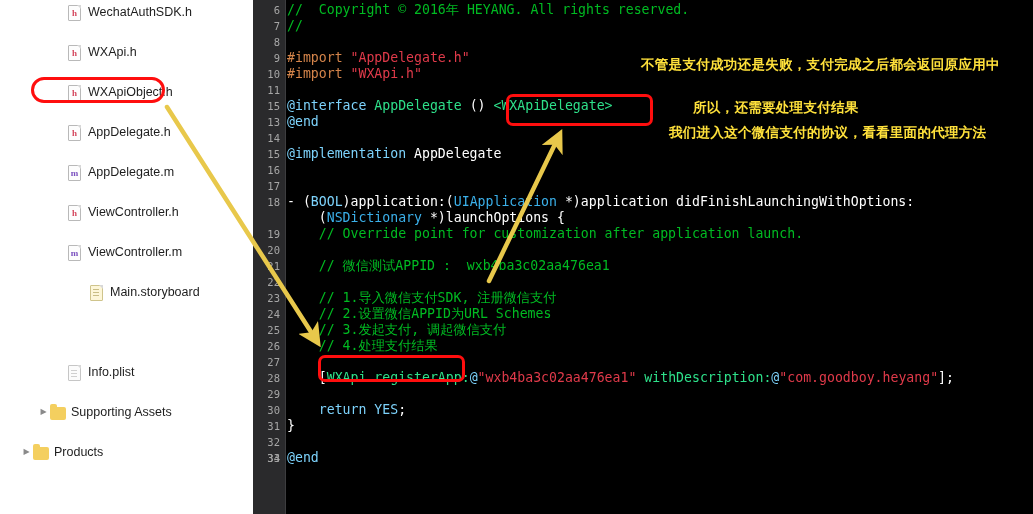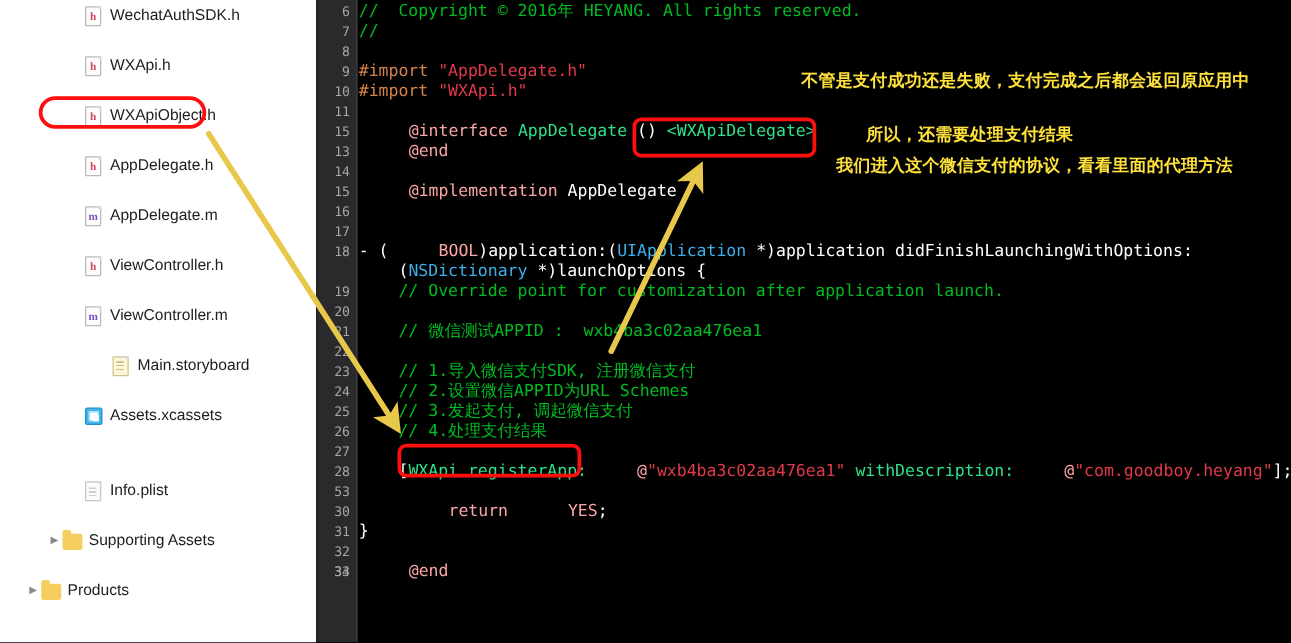--- a/index.html
+++ b/index.html
@@ -188,21 +188,21 @@
     color: #ffffff;
   }
   .cl {
     position: absolute;
     left: 0;
     white-space: pre;
   }
   .cmt  { color: #00bb22; }
   .pre  { color: #d4844a; }
   .str  { color: #e03a4a; }
-  .kw   { color: #fca5a5; margin-left: 40px; }
+  .kw   { color: #7dd3fc; }
   .type { color: #3bb0ea; }
   .cls  { color: #2ee08a; }
   .plain{ color: #ffffff; }
   .meth { color: #2ee08a; }
 
   
   .ann-note {
     position: absolute;
     color: #ffe13b;
     font-weight: bold;
@@ -293,27 +293,20 @@
             </span>
           </span>
           <span class="lbl">ViewController.m</span>
         </div>
         <div class="tree-row" style="padding-left: 76px; top: 142px;">
           <span class="disc empty">▶</span>
           <span class="ficon">
             <span class="doc sb"></span>
           </span>
           <span class="lbl">Main.storyboard</span>
-        </div>
-        <div class="tree-row" style="padding-left: 54px; top: 162px;">
-          <span class="disc empty">▶</span>
-          <span class="ficon">
-            <span class="xcassets"></span>
-          </span>
-          <span class="lbl">Assets.xcassets</span>
         </div>
         <div class="tree-row" style="padding-left: 54px; top: 202px;">
           <span class="disc empty">▶</span>
           <span class="ficon">
             <span class="doc plist"></span>
           </span>
           <span class="lbl">Info.plist</span>
         </div>
         <div class="tree-row" style="padding-left: 37px; top: 222px;">
           <span class="disc">▶</span>
@@ -351,21 +344,21 @@
         <div class="lnum" style="top: 226px;">19</div>
         <div class="lnum" style="top: 242px;">20</div>
         <div class="lnum" style="top: 258px;">21</div>
         <div class="lnum" style="top: 274px;">22</div>
         <div class="lnum" style="top: 290px;">23</div>
         <div class="lnum" style="top: 306px;">24</div>
         <div class="lnum" style="top: 322px;">25</div>
         <div class="lnum" style="top: 338px;">26</div>
         <div class="lnum" style="top: 354px;">27</div>
         <div class="lnum" style="top: 370px;">28</div>
-        <div class="lnum" style="top: 386px;">53</div>
+        <div class="lnum" style="top: 386px;">29</div>
         <div class="lnum" style="top: 402px;">30</div>
         <div class="lnum" style="top: 418px;">31</div>
         <div class="lnum" style="top: 434px;">32</div>
         <div class="lnum" style="top: 450px;">33</div>
         <div class="lnum" style="top: 450px;">34</div>
       </div>
     <div id="code"><div class="cl" style="top: 2px;"><span class="cmt">//  Copyright © 2016年 HEYANG. All rights reserved.</span></div><div class="cl" style="top: 18px;"><span class="cmt">//</span></div><div class="cl" style="top: 34px;">&nbsp;</div><div class="cl" style="top: 50px;"><span class="pre">#import </span><span class="str">"AppDelegate.h"</span></div><div class="cl" style="top: 66px;"><span class="pre">#import </span><span class="str">"WXApi.h"</span></div><div class="cl" style="top: 82px;">&nbsp;</div><div class="cl" style="top: 98px;"><span class="kw">@interface </span><span class="cls">AppDelegate </span><span class="plain">() </span><span class="cls">&lt;WXApiDelegate&gt;</span></div><div class="cl" style="top: 114px;"><span class="kw">@end</span></div><div class="cl" style="top: 130px;">&nbsp;</div><div class="cl" style="top: 146px;"><span class="kw">@implementation </span><span class="plain">AppDelegate</span></div><div class="cl" style="top: 162px;">&nbsp;</div><div class="cl" style="top: 178px;">&nbsp;</div><div class="cl" style="top: 194px;"><span class="plain">- (</span><span class="kw">BOOL</span><span class="plain">)application:(</span><span class="type">UIApplication</span><span class="plain"> *)application didFinishLaunchingWithOptions:</span></div><div class="cl" style="top: 210px;"><span class="plain">    (</span><span class="type">NSDictionary</span><span class="plain"> *)launchOptions {</span></div><div class="cl" style="top: 226px;"><span class="cmt">    // Override point for customization after application launch.</span></div><div class="cl" style="top: 242px;">&nbsp;</div><div class="cl" style="top: 258px;"><span class="cmt">    // 微信测试APPID :  wxb4ba3c02aa476ea1</span></div><div class="cl" style="top: 274px;">&nbsp;</div><div class="cl" style="top: 290px;"><span class="cmt">    // 1.导入微信支付SDK, 注册微信支付</span></div><div class="cl" style="top: 306px;"><span class="cmt">    // 2.设置微信APPID为URL Schemes</span></div><div class="cl" style="top: 322px;"><span class="cmt">    // 3.发起支付, 调起微信支付</span></div><div class="cl" style="top: 338px;"><span class="cmt">    // 4.处理支付结果</span></div><div class="cl" style="top: 354px;">&nbsp;</div><div class="cl" style="top: 370px;"><span class="plain">    [</span><span class="cls">WXApi</span><span class="meth"> registerApp:</span><span class="kw">@</span><span class="str">"wxb4ba3c02aa476ea1"</span><span class="meth"> withDescription:</span><span class="kw">@</span><span class="str">"com.goodboy.heyang"</span><span class="plain">];</span></div><div class="cl" style="top: 386px;">&nbsp;</div><div class="cl" style="top: 402px;"><span class="plain">    </span><span class="kw">return </span><span class="kw">YES</span><span class="plain">;</span></div><div class="cl" style="top: 418px;"><span class="plain">}</span></div><div class="cl" style="top: 434px;">&nbsp;</div><div class="cl" style="top: 450px;"><span class="kw">@end</span></div><div class="cl" style="top: 466px;">&nbsp;</div></div>
   </div>
 
   <div id="ann-layer">

